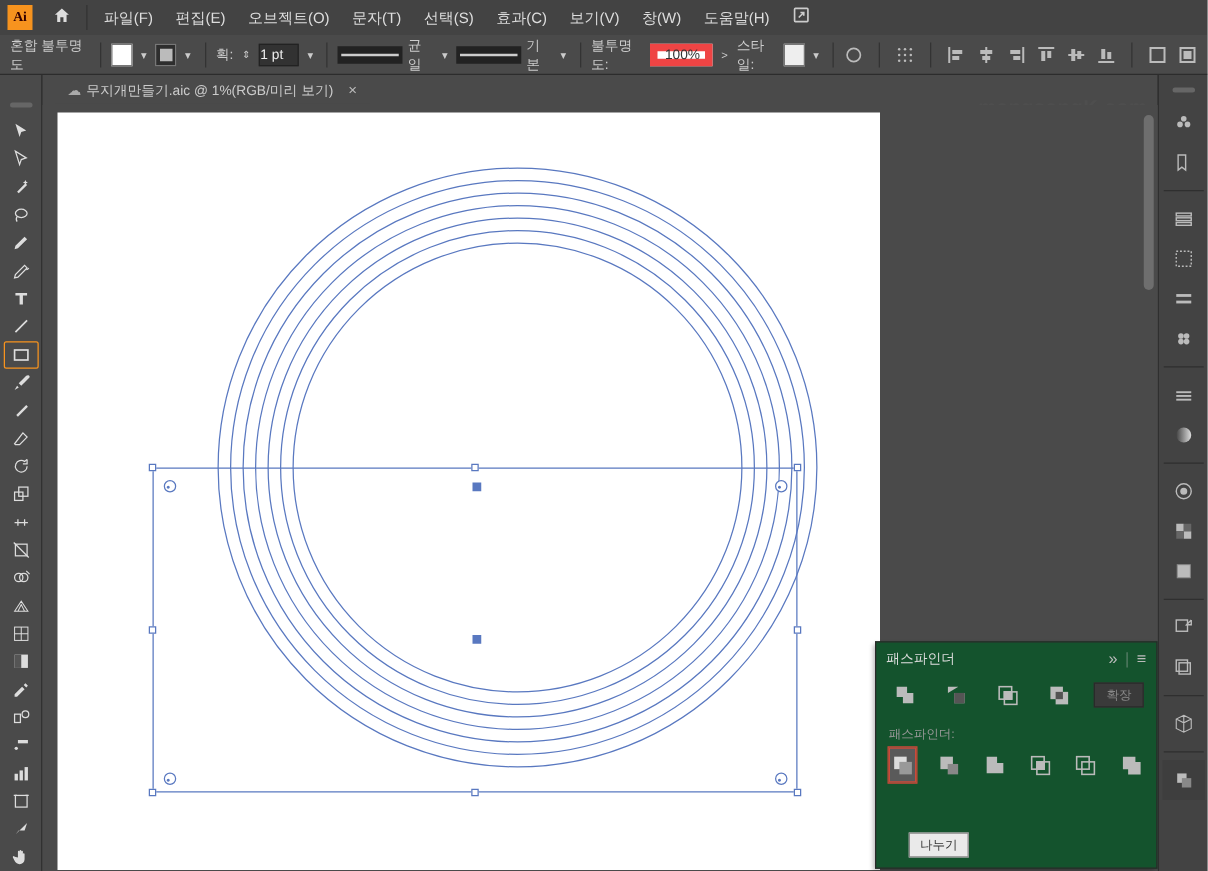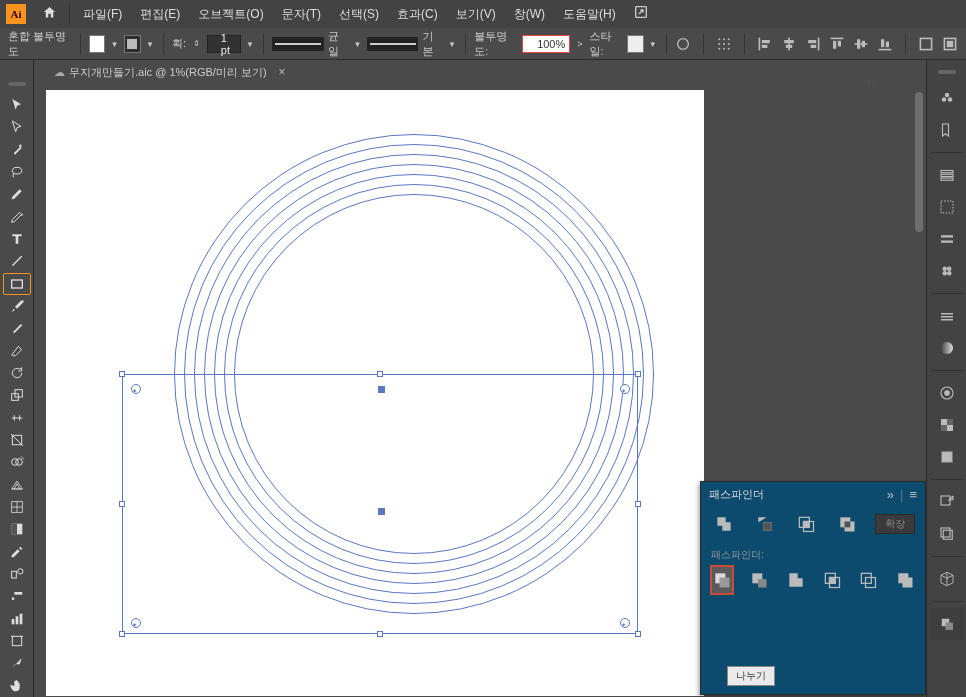--- a/index.html
+++ b/index.html
@@ -11,27 +11,27 @@
     .home-icon { color: #ddd; font-size: 14px; padding: 0 8px; cursor:pointer; }
     .menu-item { color: #ddd; font-size: 12px; padding: 4px 9px; cursor:pointer; }
     .share-icon { color:#ddd; padding:0 8px; }
 
     
     .control-bar { height: 32px; background: #4a4a4a; border-bottom: 1px solid #2c2c2c; display: flex; align-items:center; padding: 0 8px; gap: 4px; }
     .control-label { color:#ccc; font-size:11px; }
     .swatch-fill { width:18px; height:18px; background:#fff; border:1px solid #777; }
     .swatch-stroke { width:18px; height:18px; background:#2e2e2e; border:1px solid #777; display:flex; align-items:center; justify-content:center; }
     .swatch-stroke::after { content:""; width:10px; height:10px; background:#bbb; }
-    .stroke-w-input { width:34px; height:18px; background:#323232; color:#eee; font-size:11px; border:1px solid #222; padding:0 13px; display:flex; align-items:center; }
+    .stroke-w-input { width:34px; height:18px; background:#323232; color:#eee; font-size:11px; border:1px solid #222; padding:0 0; display:flex; align-items:center; }
     .dropdown-caret { color:#ccc; font-size:9px; padding:0 3px; }
     .stroke-preview { width:56px; height:14px; background:#222; display:flex; align-items:center; justify-content:center; }
     .stroke-preview::after { content:""; width:46px; height:2px; background:#ccc; }
     .dashed-preview { width:56px; height:14px; background:#222; display:flex; align-items:center; justify-content:center; }
     .dashed-preview::after { content:""; width:46px; height:2px; background:#ccc; }
-    .opacity-input { width:52px; height:18px; background:#fff; color:#333; font-size:11px; border:1px solid #ef4444; padding:0 4px; display:flex;align-items:center;justify-content:flex-end; }
+    .opacity-input { width:52px; height:18px; background:#fff; color:#333; font-size:11px; border:6px solid #ef4444; padding:0 4px; display:flex;align-items:center;justify-content:flex-end; }
     .style-swatch { width:18px; height:18px; background:#eee; border:1px solid #777; }
     .sep { width:1px; height:20px; background:#333; margin: 0 4px; }
     .right-icons { margin-left:auto; display:flex; align-items:center; gap:8px; }
     .right-icon { width:16px; height:16px; color:#ccc; display:flex; align-items:center; justify-content:center; font-size:13px; }
 
     
     .tab-bar { height: 24px; display:flex; align-items:center; padding-left: 44px; }
     .tab { display:flex; align-items:center; gap:4px; padding: 3px 10px; background:#4a4a4a; color:#ccc; font-size:11px;}
     .tab .cloud-icon { color:#aaa; font-size:11px; }
     .tab-close { color:#bbb; margin-left:8px; font-size:12px; }
@@ -62,21 +62,21 @@
     
     .circle-set { position:absolute; left:128px; top:44px; }
     .circle-set div { position:absolute; border:1px solid #5978c0; border-radius:50%; }
     .sel-rect { position:absolute; border:1px solid #5978c0; }
     .sel-handle { position:absolute; width:6px; height:6px; background:#fff; border:1px solid #5978c0; }
     .sel-anchor { position:absolute; width:7px; height:7px; background:#5978c0; }
     .sel-corner-x { position:absolute; width:10px; height:10px; border:1px solid #5978c0; background:#fff; border-radius:50%; }
     .sel-corner-x::after { content:"•"; color:#5978c0; font-size:9px; position:relative; left:1px; top:-5px; }
 
     
-    .panel-wnd { position:absolute; right:40px; bottom:2px; width:226px; height:214px; background:#0c4a6e; border:1px solid #2a2a2a; box-shadow:-2px 2px 4px rgba(0,0,0,.3); }
+    .panel-wnd { position:absolute; right:40px; bottom:2px; width:226px; height:182px; background:#14532d; border:1px solid #2a2a2a; box-shadow:-2px 2px 4px rgba(0,0,0,.3); }
     .panel-header { height:24px; display:flex; align-items:center; padding:0 8px; color:#ddd; font-size:11px; }
     .panel-header .flex { flex:1; }
     .panel-header .menu { color:#bbb; font-size:13px; display:flex; gap:6px; }
     .panel-body { padding: 4px 10px 8px; }
     .panel-section-label { color:#999; font-size:10px; margin: 4px 0; }
     .mode-row { display:flex; gap:16px; align-items:center; }
     .mode-btn { width:28px; height:28px; display:flex; align-items:center; justify-content:center; background:transparent; }
     .mode-btn svg { width:20px; height:20px; }
     .mode-btn.selected { background:#5a5a5a; border:1px solid #cc4a3a; outline:1px solid #cc4a3a; }
     .expand-btn { width:44px; height:20px; background:#3a3a3a; color:#888; font-size:10px; border:1px solid #2a2a2a; display:flex; align-items:center; justify-content:center; margin-left:auto; }

